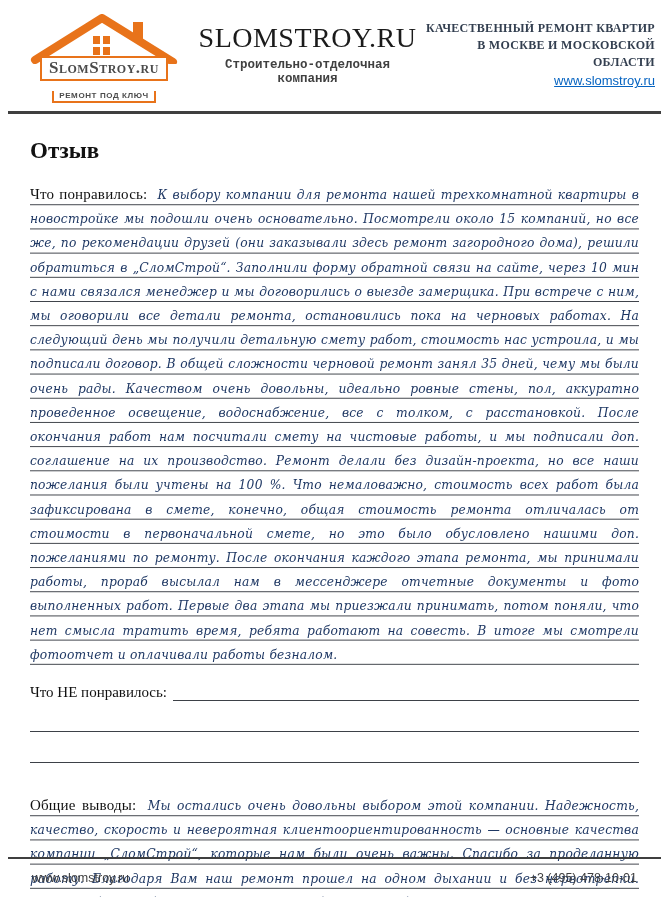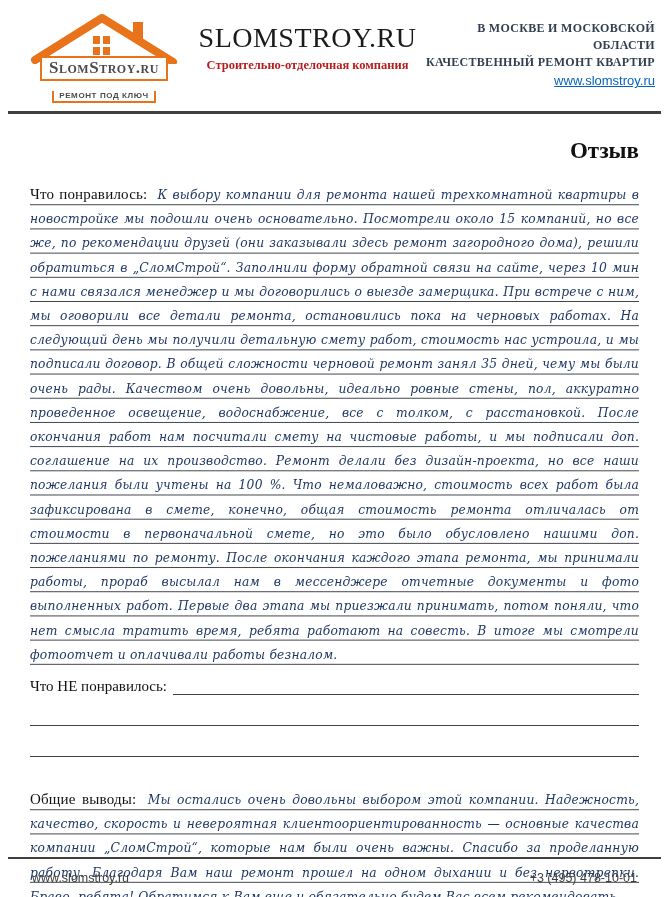--- a/index.html
+++ b/index.html
@@ -48,43 +48,43 @@
     flex:1;
     text-align:center;
     padding-top:10px;
   }
   .company-name{
     font-family:"Liberation Serif", serif;
     font-size:28px;color:#1b1b1b;letter-spacing:.5px;
   }
   .company-subtitle{
     margin-top:4px;
-    font-family:Liberation Serif, serif;
-    font-weight:bold;font-size:12.5px;color:#b91c1c;
+    font-family:Liberation Mono, monospace;
+    font-weight:bold;font-size:12.5px;color:#404040;
   }
   .head-right{
     width:238px;text-align:right;padding-top:8px;padding-right:4px;
   }
   .promo{
     font-family:"Liberation Serif", serif;
     font-weight:bold;font-size:12px;line-height:1.4;
     color:#333F50;letter-spacing:.3px;
   }
   .site-link{
     display:inline-block;margin-top:3px;
     font-family:"Liberation Sans", sans-serif;
     font-size:13px;color:#0563C1;text-decoration:underline;
     cursor:pointer;
   }
   .head-divider{height:3px;background:#3F3F3F;margin:8px 8px 0 8px;}
 
   
   .content{padding:0 30px;}
   .doc-title{
-    text-align:right;
+    text-align:left;
     font-weight:bold;font-size:23px;color:#111;
     margin:24px 0 18px 0;
   }
   .field-label{
     font-weight:normal;font-size:15px;color:#111;
     font-style:normal;
     font-family:"Liberation Serif", serif;
   }
   .ruled{
     position:relative;
@@ -101,21 +101,21 @@
   .ruled .field-label{
     background:#fff;
     padding-right:5px;
     line-height:24.2px;
   }
   
   .empty-row{
     border-bottom:1.4px solid #3d4148;
   }
   .liked-block{margin-top:2px;}
-  .disliked-block{margin-top:4px;}
+  .disliked-block{margin-top:10px;}
   .disliked-first{display:flex;align-items:flex-end;height:24px;}
   .disliked-line{flex:1;border-bottom:1.4px solid #3d4148;height:21px;margin-left:6px;}
   .empty-row{height:30px;}
   .conclusions-block{margin-top:30px;}
   .hand{
     font-family:"DejaVu Serif", serif;
     font-style:italic;color:#1F3864;
   }
 
   
@@ -151,22 +151,22 @@
       </div>
       <div class="logo-tagline">РЕМОНТ ПОД КЛЮЧ</div>
     </div>
 
     <div class="head-center">
       <div class="company-name">SLOMSTROY.RU</div>
       <div class="company-subtitle">Строительно-отделочная компания</div>
     </div>
 
     <div class="head-right">
+      <div class="promo">КАЧЕСТВЕННЫЙ РЕМОНТ КВАРТИР</div>
       <div class="promo">В МОСКВЕ И МОСКОВСКОЙ ОБЛАСТИ</div>
-      <div class="promo">КАЧЕСТВЕННЫЙ РЕМОНТ КВАРТИР</div>
       <span class="site-link">www.slomstroy.ru</span>
     </div>
   </div>
   <div class="head-divider"></div>
 
   <div class="content">
     <div class="doc-title">Отзыв</div>
 
     <div class="ruled liked-block"><span class="field-label">Что понравилось:</span> <span class="hand">К выбору компании для ремонта нашей трехкомнатной квартиры в новостройке мы подошли очень основательно. Посмотрели около 15 компаний, но все же, по рекомендации друзей (они заказывали здесь ремонт загородного дома), решили обратиться в „СломСтрой“. Заполнили форму обратной связи на сайте, через 10 мин с нами связался менеджер и мы договорились о выезде замерщика. При встрече с ним, мы оговорили все детали ремонта, остановились пока на черновых работах. На следующий день мы получили детальную смету работ, стоимость нас устроила, и мы подписали договор. В общей сложности черновой ремонт занял 35 дней, чему мы были очень рады. Качеством очень довольны, идеально ровные стены, пол, аккуратно проведенное освещение, водоснабжение, все с толком, с расстановкой. После окончания работ нам посчитали смету на чистовые работы, и мы подписали доп. соглашение на их производство. Ремонт делали без дизайн-проекта, но все наши пожелания были учтены на 100 %. Что немаловажно, стоимость всех работ была зафиксирована в смете, конечно, общая стоимость ремонта отличалась от стоимости в первоначальной смете, но это было обусловлено нашими доп. пожеланиями по ремонту. После окончания каждого этапа ремонта, мы принимали работы, прораб высылал нам в мессенджере отчетные документы и фото выполненных работ. Первые два этапа мы приезжали принимать, потом поняли, что нет смысла тратить время, ребята работают на совесть. В итоге мы смотрели фотоотчет и оплачивали работы безналом.</span></div>
 

